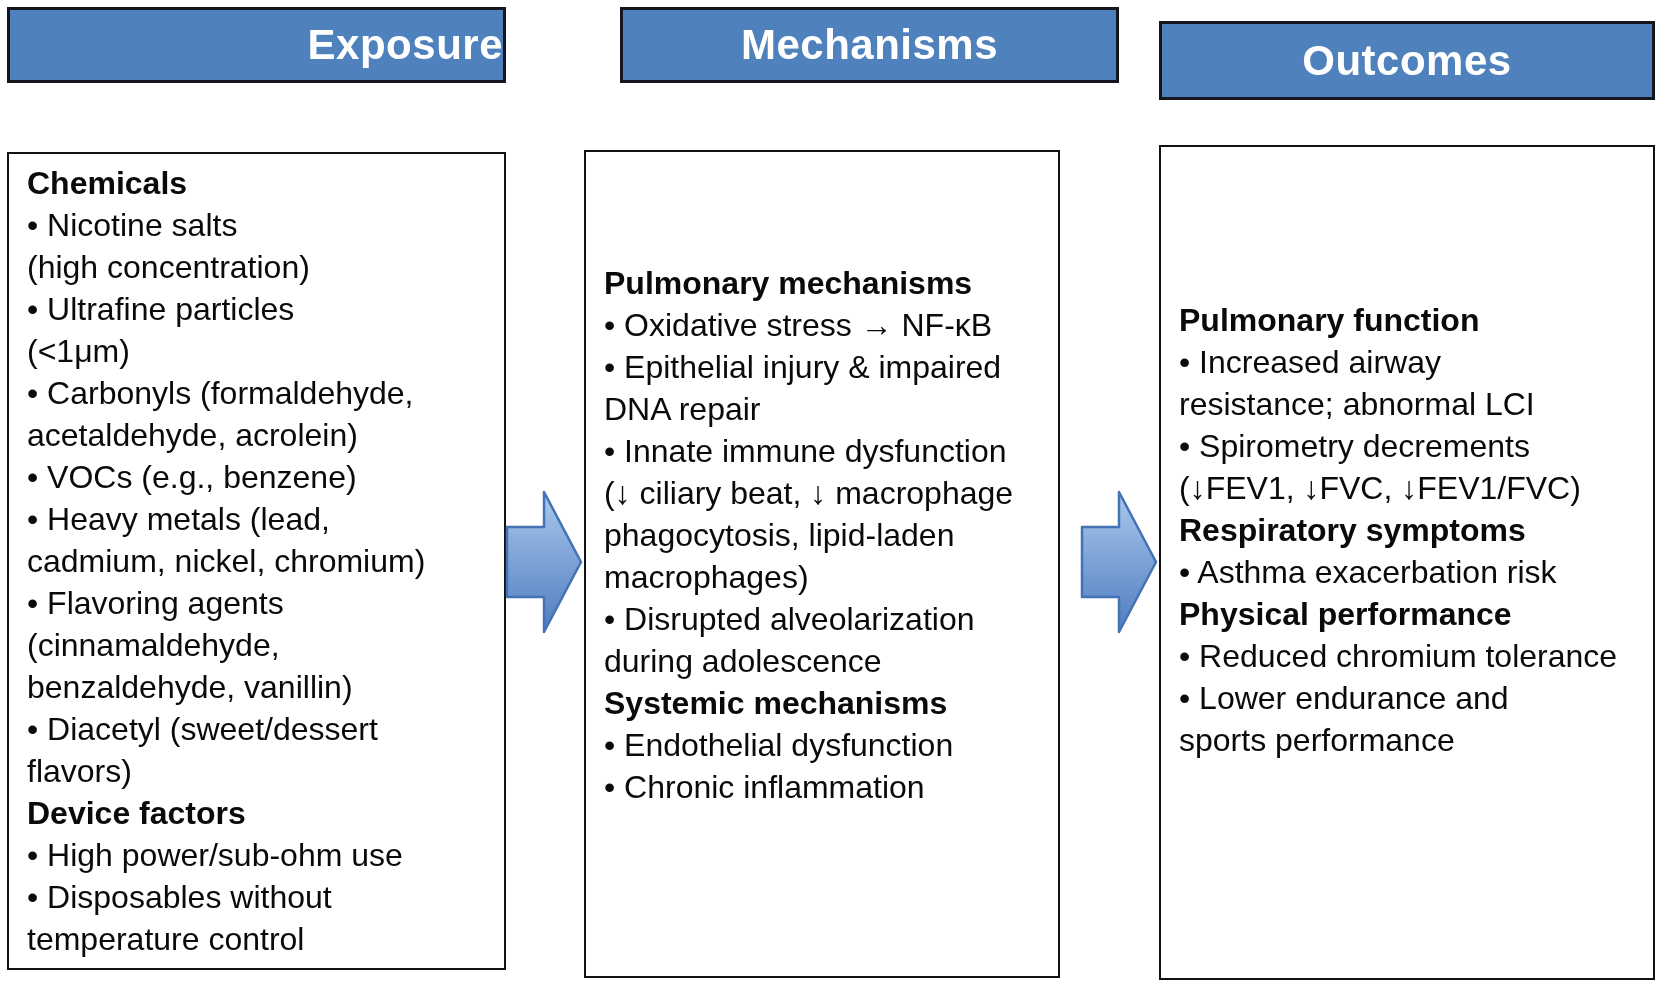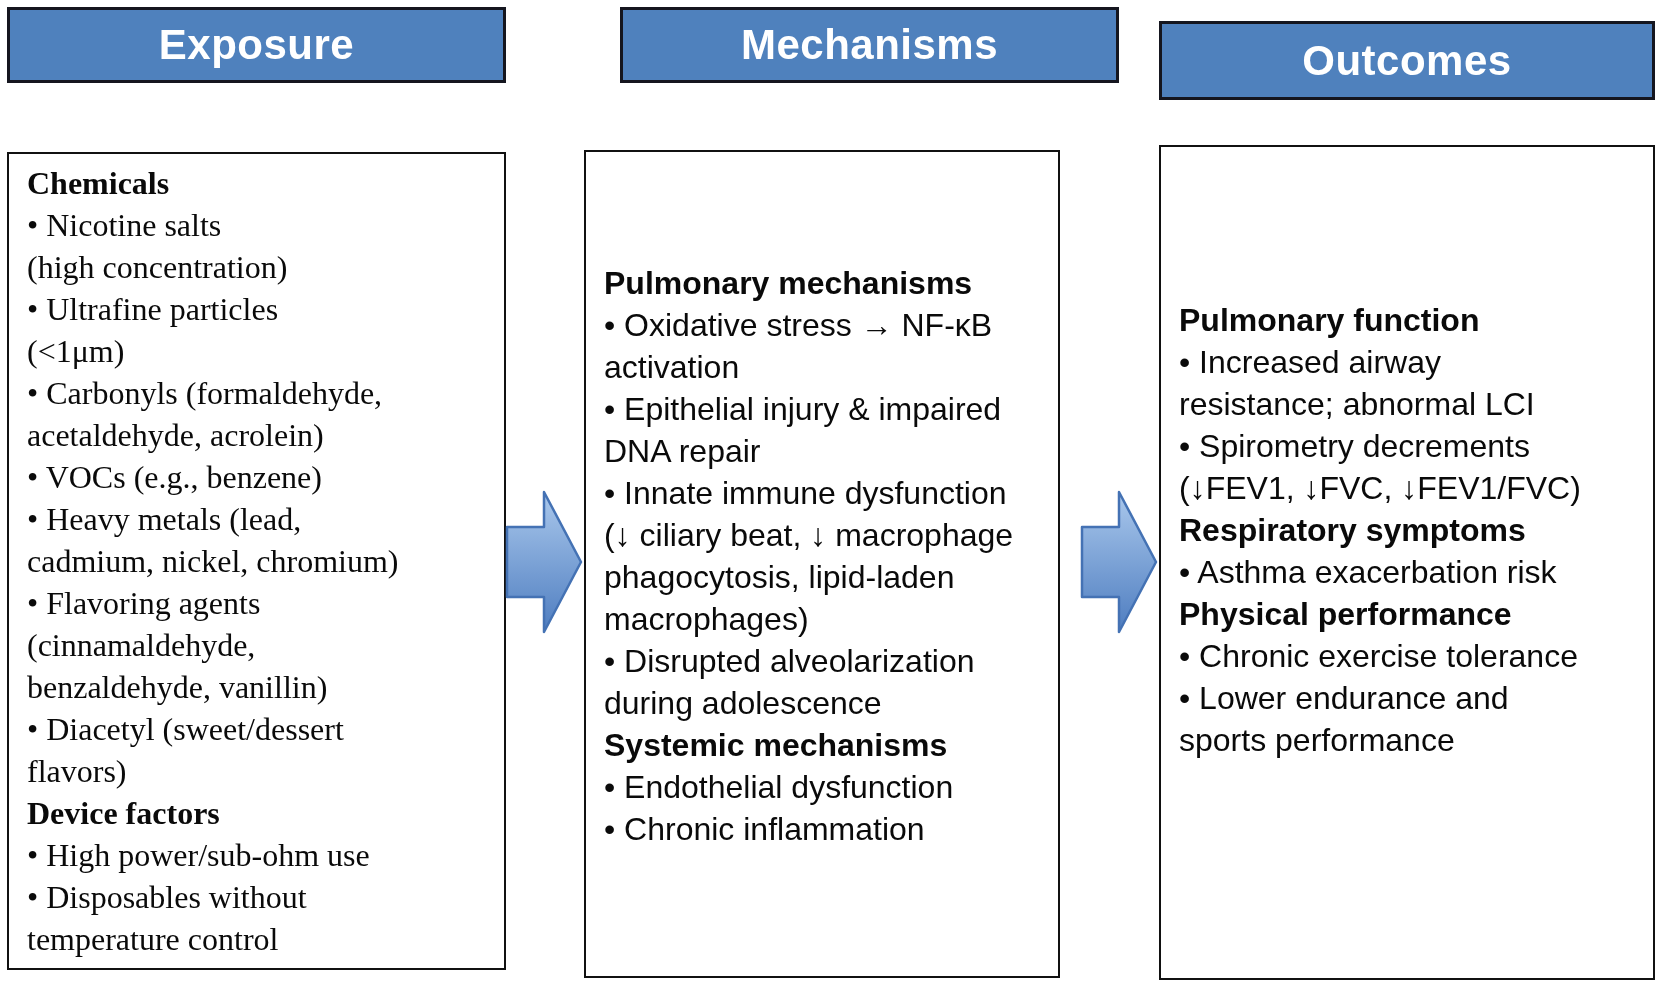--- a/index.html
+++ b/index.html
@@ -49,31 +49,31 @@
 
   .arrow { position: absolute; width: 78px; height: 144px; }
   #arrow-1 { left: 505px;  top: 490px; }
   #arrow-2 { left: 1080px; top: 490px; }
 </style>
 </head>
 <body>
 
 <div class="canvas">
 
-  <div class="hdr" id="hdr-exposure" style="border-color: rgb(21, 22, 31);">
+  <div class="hdr" id="hdr-exposure" style="border-color: rgb(21, 22, 31); justify-content: flex-end;">
     <span>Exposure</span>
   </div>
   <div class="hdr" id="hdr-mechanisms" style="border-color: rgb(21, 22, 31); margin-left: 36px;">
     <span>Mechanisms</span>
   </div>
   <div class="hdr" id="hdr-outcomes" style="border-color: rgb(21, 22, 31);">
     <span>Outcomes</span>
   </div>
 
-  <div class="box" id="box-exposure" style="border-color: rgb(17, 17, 17); font-family: Liberation Serif, serif;">
+  <div class="box" id="box-exposure" style="border-color: rgb(17, 17, 17);">
       <div class="line bold">Chemicals</div>
       <div class="line">• Nicotine salts</div>
       <div class="line">(high concentration)</div>
       <div class="line">• Ultrafine particles</div>
       <div class="line">(&lt;1μm)</div>
       <div class="line">• Carbonyls (formaldehyde,</div>
       <div class="line">acetaldehyde, acrolein)</div>
       <div class="line">• VOCs (e.g., benzene)</div>
       <div class="line">• Heavy metals (lead,</div>
       <div class="line">cadmium, nickel, chromium)</div>
@@ -83,21 +83,20 @@
       <div class="line">• Diacetyl (sweet/dessert</div>
       <div class="line">flavors)</div>
       <div class="line bold">Device factors</div>
       <div class="line">• High power/sub-ohm use</div>
       <div class="line">• Disposables without</div>
       <div class="line">temperature control</div>
     </div>
   <div class="box" id="box-mechanisms" style="border-color: rgb(17, 17, 17);">
       <div class="line bold">Pulmonary mechanisms</div>
       <div class="line">• Oxidative stress → NF-κB</div>
-      <div class="line">activation</div>
       <div class="line">• Epithelial injury &amp; impaired</div>
       <div class="line">DNA repair</div>
       <div class="line">• Innate immune dysfunction</div>
       <div class="line">(↓ ciliary beat, ↓ macrophage</div>
       <div class="line">phagocytosis, lipid-laden</div>
       <div class="line">macrophages)</div>
       <div class="line">• Disrupted alveolarization</div>
       <div class="line">during adolescence</div>
       <div class="line bold">Systemic mechanisms</div>
       <div class="line">• Endothelial dysfunction</div>
@@ -105,21 +104,21 @@
     </div>
   <div class="box" id="box-outcomes" style="border-color: rgb(17, 17, 17);">
       <div class="line bold">Pulmonary function</div>
       <div class="line">• Increased airway</div>
       <div class="line">resistance; abnormal LCI</div>
       <div class="line">• Spirometry decrements</div>
       <div class="line">(↓FEV1, ↓FVC, ↓FEV1/FVC)</div>
       <div class="line bold">Respiratory symptoms</div>
       <div class="line">• Asthma exacerbation risk</div>
       <div class="line bold">Physical performance</div>
-      <div class="line">• Chronic exercise tolerance</div>
+      <div class="line">• Reduced chromium tolerance</div>
       <div class="line">• Lower endurance and</div>
       <div class="line">sports performance</div>
     </div>
 
   <svg class="arrow" id="arrow-1" viewBox="0 0 78 144" xmlns="http://www.w3.org/2000/svg">
     <defs>
       <linearGradient id="arrowGrad1" x1="0" y1="0" x2="0" y2="1">
         <stop class="arrow-stop-top" offset="0" stop-color="#aac8ec"></stop>
         <stop class="arrow-stop-bottom" offset="1" stop-color="#4e7dc0"></stop>
       </linearGradient>

